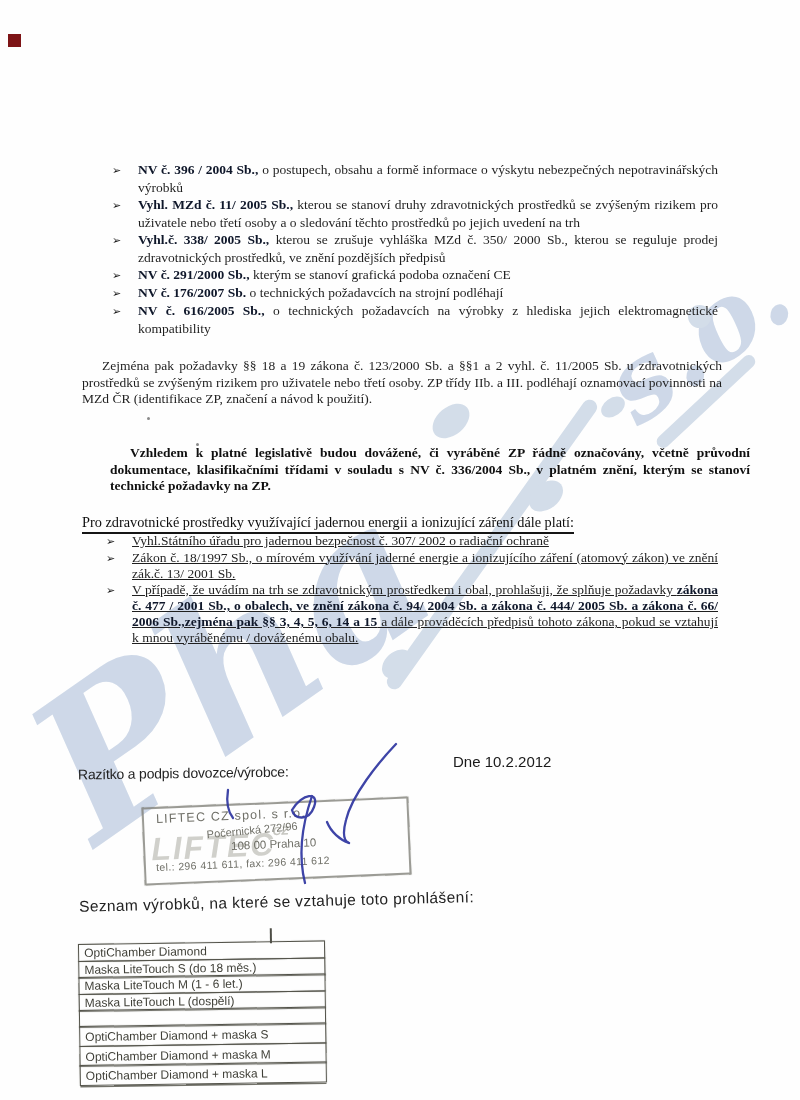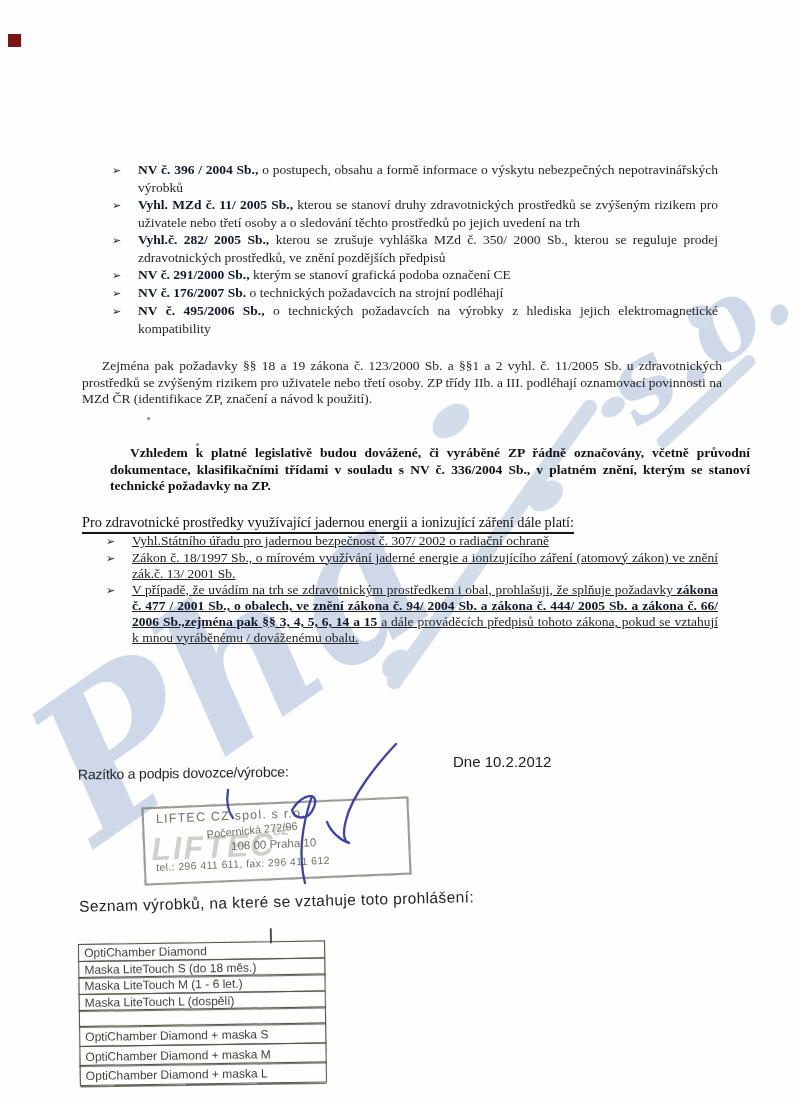--- a/index.html
+++ b/index.html
@@ -73,24 +73,24 @@
   <div class="wm-blob" style="left:688px;top:305px;width:23px;height:23px;"></div>
   <div class="wm-blob" style="left:380px;top:652px;width:34px;height:24px;transform:rotate(-42deg);"></div>
 
   <div class="red-square"></div>
   <div class="speck" style="left:147px;top:417px;"></div>
   <div class="speck" style="left:196px;top:443px;"></div>
 
   <div class="tx list" style="left:112px;top:161px;width:606px;">
       <div class="li"><span class="marker">➢</span><span class="b">NV č. 396 / 2004 Sb.,</span><span> o postupech, obsahu a formě informace o výskytu nebezpečných nepotravinářských výrobků</span></div>
       <div class="li"><span class="marker">➢</span><span class="b">Vyhl. MZd č. 11/ 2005 Sb.,</span><span> kterou se stanoví druhy zdravotnických prostředků se zvýšeným rizikem pro uživatele nebo třetí osoby a o sledování těchto prostředků po jejich uvedení na trh</span></div>
-      <div class="li"><span class="marker">➢</span><span class="b">Vyhl.č. 282/ 2005 Sb.,</span><span> kterou se zrušuje vyhláška MZd č. 350/ 2000 Sb., kterou se reguluje prodej zdravotnických prostředků, ve znění pozdějších předpisů</span></div>
+      <div class="li"><span class="marker">➢</span><span class="b">Vyhl.č. 338/ 2005 Sb.,</span><span> kterou se zrušuje vyhláška MZd č. 350/ 2000 Sb., kterou se reguluje prodej zdravotnických prostředků, ve znění pozdějších předpisů</span></div>
       <div class="li"><span class="marker">➢</span><span class="b">NV č. 291/2000 Sb.,</span><span> kterým se stanoví grafická podoba označení CE</span></div>
       <div class="li"><span class="marker">➢</span><span class="b">NV č. 176/2007 Sb.</span><span> o technických požadavcích na strojní podléhají</span></div>
-      <div class="li"><span class="marker">➢</span><span class="b">NV č. 495/2006 Sb.,</span><span> o technických požadavcích na výrobky z hlediska jejich elektromagnetické kompatibility</span></div>
+      <div class="li"><span class="marker">➢</span><span class="b">NV č. 616/2005 Sb.,</span><span> o technických požadavcích na výrobky z hlediska jejich elektromagnetické kompatibility</span></div>
     </div>
 
   <div class="tx para" style="left:82px;top:358px;">Zejména pak požadavky §§ 18 a 19 zákona č. 123/2000 Sb. a §§1 a 2 vyhl. č. 11/2005 Sb. u zdravotnických prostředků se zvýšeným rizikem pro uživatele nebo třetí osoby. ZP třídy IIb. a III. podléhají oznamovací povinnosti na MZd ČR (identifikace ZP, značení a návod k použití).</div>
 
   <div class="tx para bold" style="left:82px;top:445px;margin-left:28px;">Vzhledem k platné legislativě budou dovážené, či vyráběné ZP řádně označovány, včetně průvodní dokumentace, klasifikačními třídami v souladu s NV č. 336/2004 Sb., v platném znění, kterým se stanoví technické požadavky na ZP.</div>
 
   <div class="tx" style="left:82px;top:513px;">
     <span class="heading">Pro zdravotnické prostředky využívající jadernou energii a ionizující záření dále platí:</span>
   </div>
 

